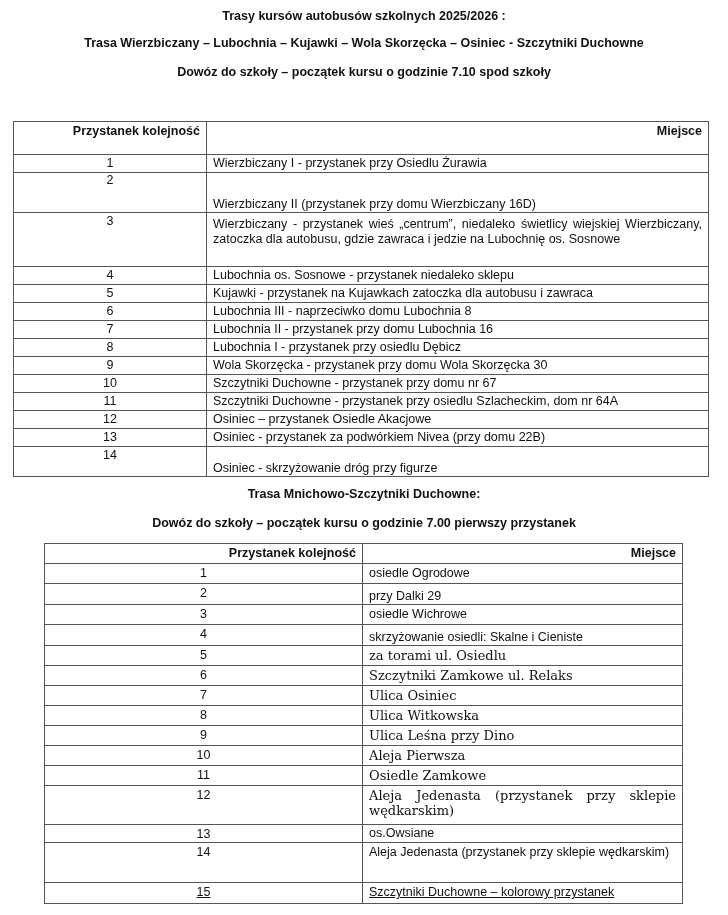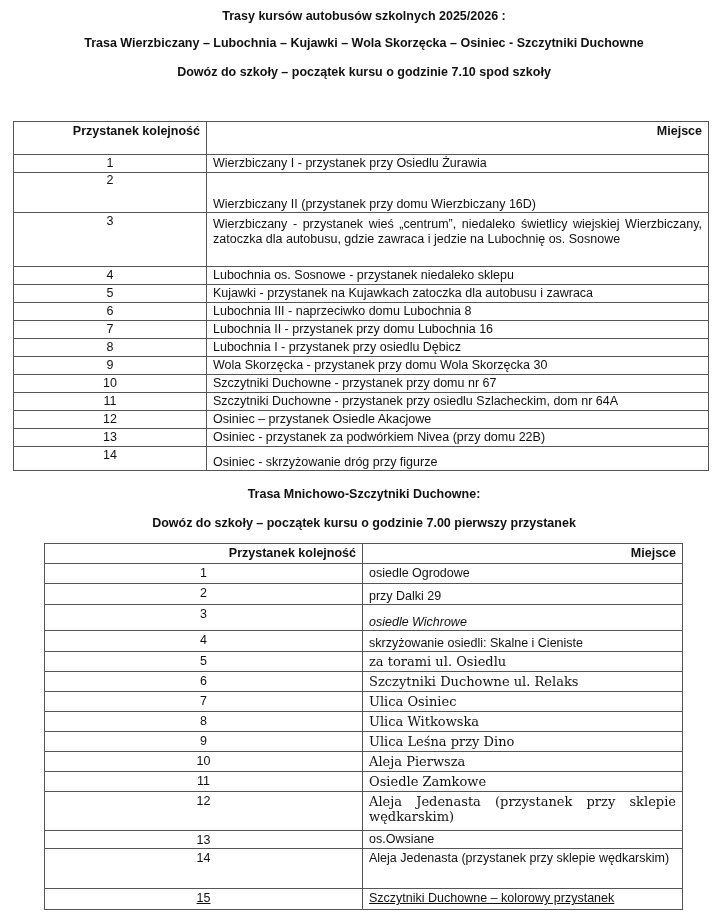--- a/index.html
+++ b/index.html
@@ -78,21 +78,21 @@
       <tr style="height: 18px;">
         <td class="num" style="padding-top: 1px;">12</td>
         <td class="place" style="padding-top: 1px;">Osiniec – przystanek Osiedle Akacjowe</td>
       </tr>
       <tr style="height: 18px;">
         <td class="num" style="padding-top: 1px;">13</td>
         <td class="place" style="padding-top: 1px;">Osiniec - przystanek za podwórkiem Nivea (przy domu 22B)</td>
       </tr>
       <tr style="height: 19px;">
         <td class="num" style="padding-top: 1px;">14</td>
-        <td class="place" style="padding-top: 8px;">Osiniec - skrzyżowanie dróg przy figurze</td>
+        <td class="place" style="padding-top: 14px;">Osiniec - skrzyżowanie dróg przy figurze</td>
       </tr>
     </tbody>
 </table>
 
 <div class="title" style="top:487px;">Trasa Mnichowo-Szczytniki Duchowne:</div>
 <div class="title" style="top:516px;">Dowóz do szkoły – początek kursu o godzinie 7.00 pierwszy przystanek</div>
 
 <table id="t2">
   <colgroup>
       <col style="width:318px">
@@ -106,33 +106,33 @@
       <tr style="height: 20px;">
         <td class="num" style="padding-top: 2px;">1</td>
         <td class="place" style="padding-top: 2px;">osiedle Ogrodowe</td>
       </tr>
       <tr style="height: 20px;">
         <td class="num" style="padding-top: 2px;">2</td>
         <td class="place" style="padding-top: 5px;">przy Dalki 29</td>
       </tr>
       <tr style="height: 20px;">
         <td class="num" style="padding-top: 2px;">3</td>
-        <td class="place" style="padding-top: 10px; font-style: italic;">osiedle Wichrowe</td>
+        <td class="place" style="padding-top: 2px;">osiedle Wichrowe</td>
       </tr>
       <tr style="height: 20px;">
         <td class="num" style="padding-top: 2px;">4</td>
         <td class="place" style="padding-top: 5px;">skrzyżowanie osiedli: Skalne i Cieniste</td>
       </tr>
       <tr style="height: 20px;">
         <td class="num" style="padding-top: 2px;">5</td>
         <td class="place serif" style="padding-top: 2px;">za torami ul. Osiedlu</td>
       </tr>
       <tr style="height: 20px;">
         <td class="num" style="padding-top: 2px;">6</td>
-        <td class="place serif" style="padding-top: 2px;">Szczytniki Duchowne ul. Relaks</td>
+        <td class="place serif" style="padding-top: 2px;">Szczytniki Zamkowe ul. Relaks</td>
       </tr>
       <tr style="height: 20px;">
         <td class="num" style="padding-top: 2px;">7</td>
         <td class="place serif" style="padding-top: 2px;">Ulica Osiniec</td>
       </tr>
       <tr style="height: 20px;">
         <td class="num" style="padding-top: 2px;">8</td>
         <td class="place serif" style="padding-top: 2px;">Ulica Witkowska</td>
       </tr>
       <tr style="height: 20px;">

